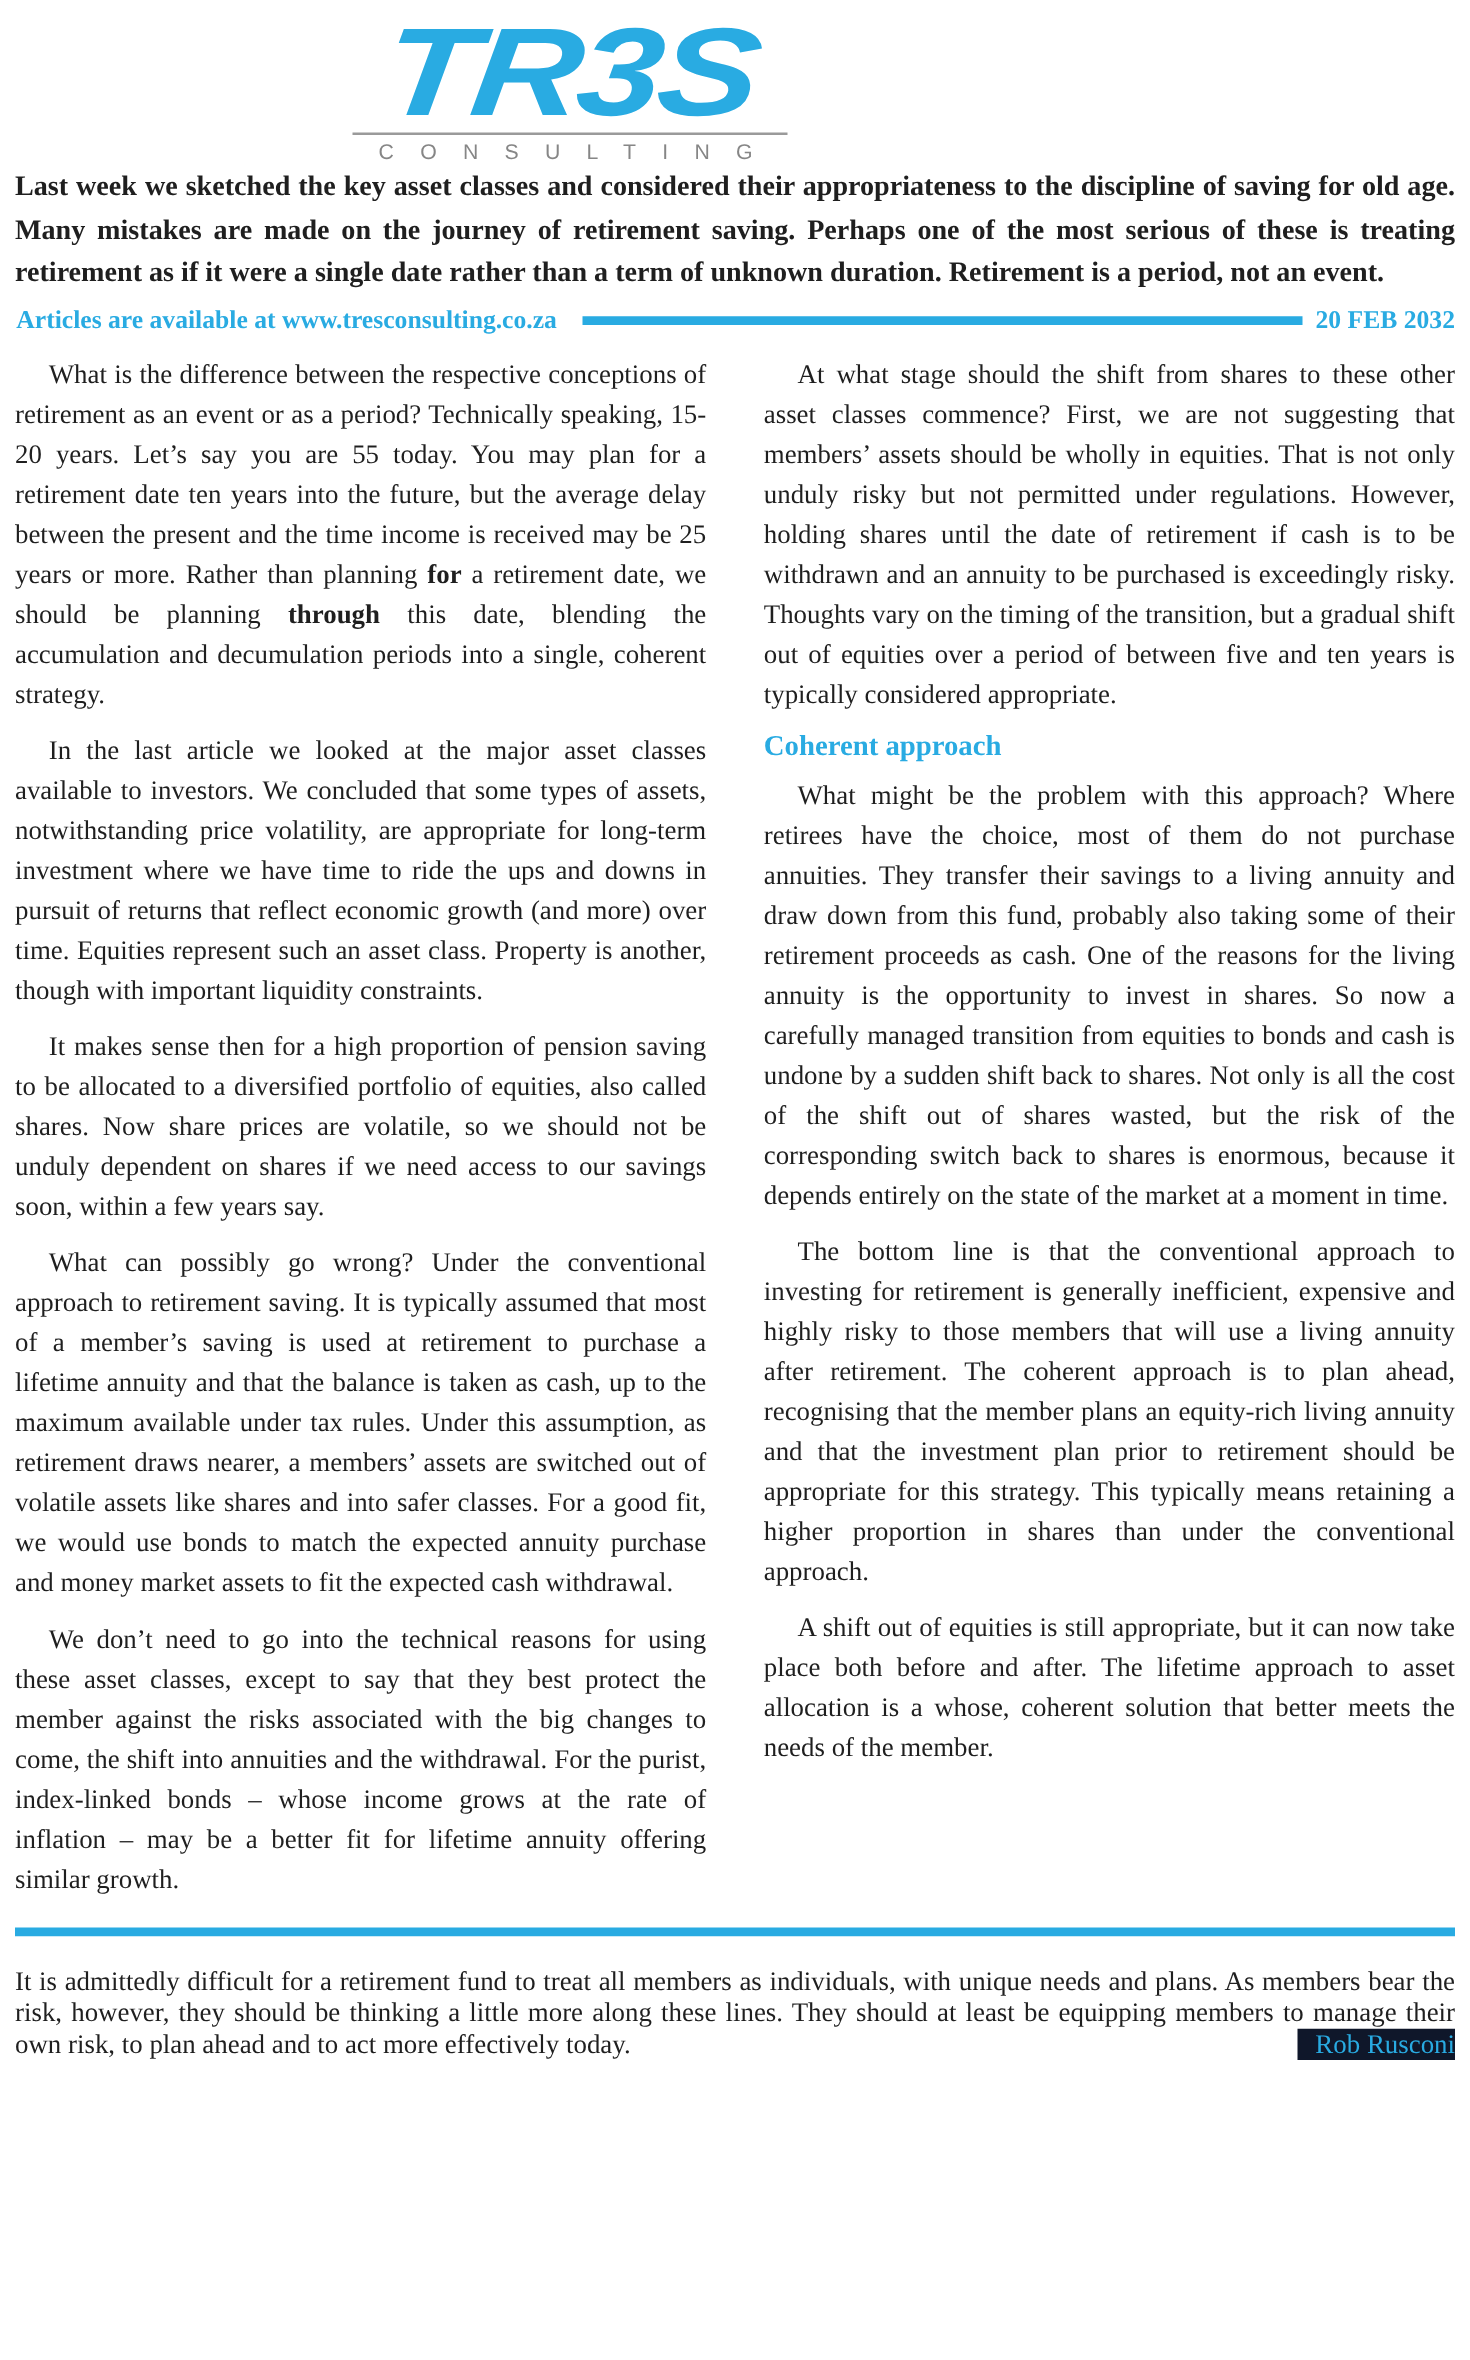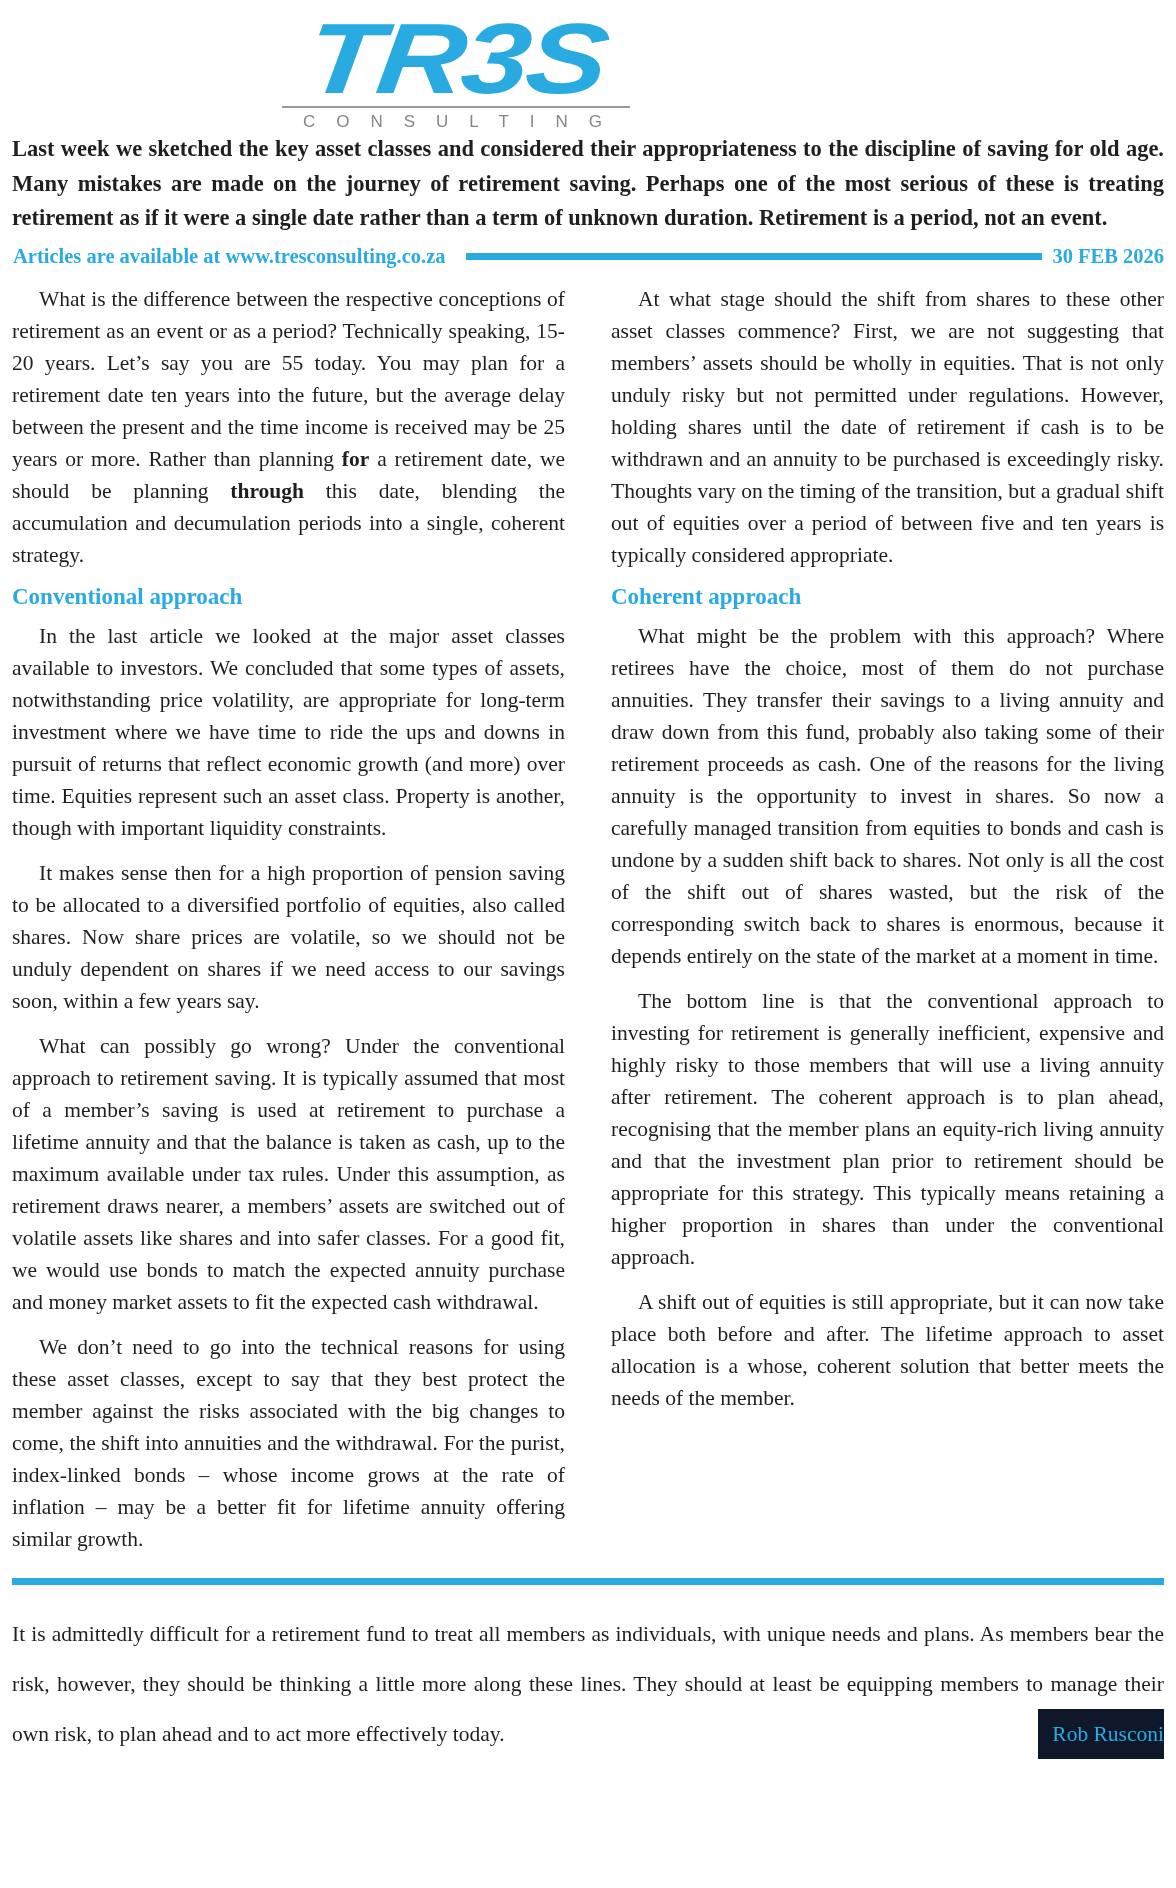--- a/index.html
+++ b/index.html
@@ -65,21 +65,21 @@
     color: #29abe2; font-size: 23px; font-weight: bold;
     margin: 7px 0 10px 0; text-indent: 0;
   }
   .col b { font-weight: bold; }
 
   
   .footer-rule { height: 7px; background: #29abe2; margin: 10px 2px 0 2px; }
   .footer {
     position: relative;
     margin: 24px 2px 0 2px;
-    font-size: 21.5px; line-height: 50px;
+    font-size: 21.5px; line-height: 25px;
     text-align: justify;
   }
   .footer .author {
     position: absolute; right: 0; bottom: 0;
     color: #29abe2; background: #0f172a; padding-left: 14px;
   }
 </style>
 </head>
 <body>
 
@@ -90,28 +90,27 @@
     <hr class="logo-line">
     <span class="logo-tagline">CONSULTING</span>
   </div>
 
 
   <p class="intro">Last week we sketched the key asset classes and considered their appropriateness to the discipline of saving for old age. Many mistakes are made on the journey of retirement saving. Perhaps one of the most serious of these is treating retirement as if it were a single date rather than a term of unknown duration. Retirement is a period, not an event.</p>
 
   <div class="meta-bar">
     <span class="meta-articles">Articles are available at www.tresconsulting.co.za</span>
     <span class="meta-rule"></span>
-    <span class="meta-date">30 FEB 2026</span>
+    <span class="meta-date">20 FEB 2032</span>
   </div>
 
   <div class="columns">
 
     <div class="col">
       <p><span>What is the difference between the respective conceptions of retirement as an event or as a period? Technically speaking, 15-20 years. Let’s say you are 55 today. You may plan for a retirement date ten years into the future, but the average delay between the present and the time income is received may be 25 years or more. Rather than planning </span><b>for</b><span> a retirement date, we should be planning </span><b>through</b><span> this date, blending the accumulation and decumulation periods into a single, coherent strategy.</span></p>
-      <h2>Conventional approach</h2>
       <p>In the last article we looked at the major asset classes available to investors. We concluded that some types of assets, notwithstanding price volatility, are appropriate for long-term investment where we have time to ride the ups and downs in pursuit of returns that reflect economic growth (and more) over time. Equities represent such an asset class. Property is another, though with important liquidity constraints.</p>
       <p>It makes sense then for a high proportion of pension saving to be allocated to a diversified portfolio of equities, also called shares. Now share prices are volatile, so we should not be unduly dependent on shares if we need access to our savings soon, within a few years say.</p>
       <p>What can possibly go wrong? Under the conventional approach to retirement saving. It is typically assumed that most of a member’s saving is used at retirement to purchase a lifetime annuity and that the balance is taken as cash, up to the maximum available under tax rules. Under this assumption, as retirement draws nearer, a members’ assets are switched out of volatile assets like shares and into safer classes. For a good fit, we would use bonds to match the expected annuity purchase and money market assets to fit the expected cash withdrawal.</p>
       <p>We don’t need to go into the technical reasons for using these asset classes, except to say that they best protect the member against the risks associated with the big changes to come, the shift into annuities and the withdrawal. For the purist, index-linked bonds – whose income grows at the rate of inflation – may be a better fit for lifetime annuity offering similar growth.</p>
     </div>
 
     <div class="col">
       <p>At what stage should the shift from shares to these other asset classes commence? First, we are not suggesting that members’ assets should be wholly in equities. That is not only unduly risky but not permitted under regulations. However, holding shares until the date of retirement if cash is to be withdrawn and an annuity to be purchased is exceedingly risky. Thoughts vary on the timing of the transition, but a gradual shift out of equities over a period of between five and ten years is typically considered appropriate.</p>
       <h2>Coherent approach</h2>
       <p>What might be the problem with this approach? Where retirees have the choice, most of them do not purchase annuities. They transfer their savings to a living annuity and draw down from this fund, probably also taking some of their retirement proceeds as cash. One of the reasons for the living annuity is the opportunity to invest in shares. So now a carefully managed transition from equities to bonds and cash is undone by a sudden shift back to shares. Not only is all the cost of the shift out of shares wasted, but the risk of the corresponding switch back to shares is enormous, because it depends entirely on the state of the market at a moment in time.</p>

